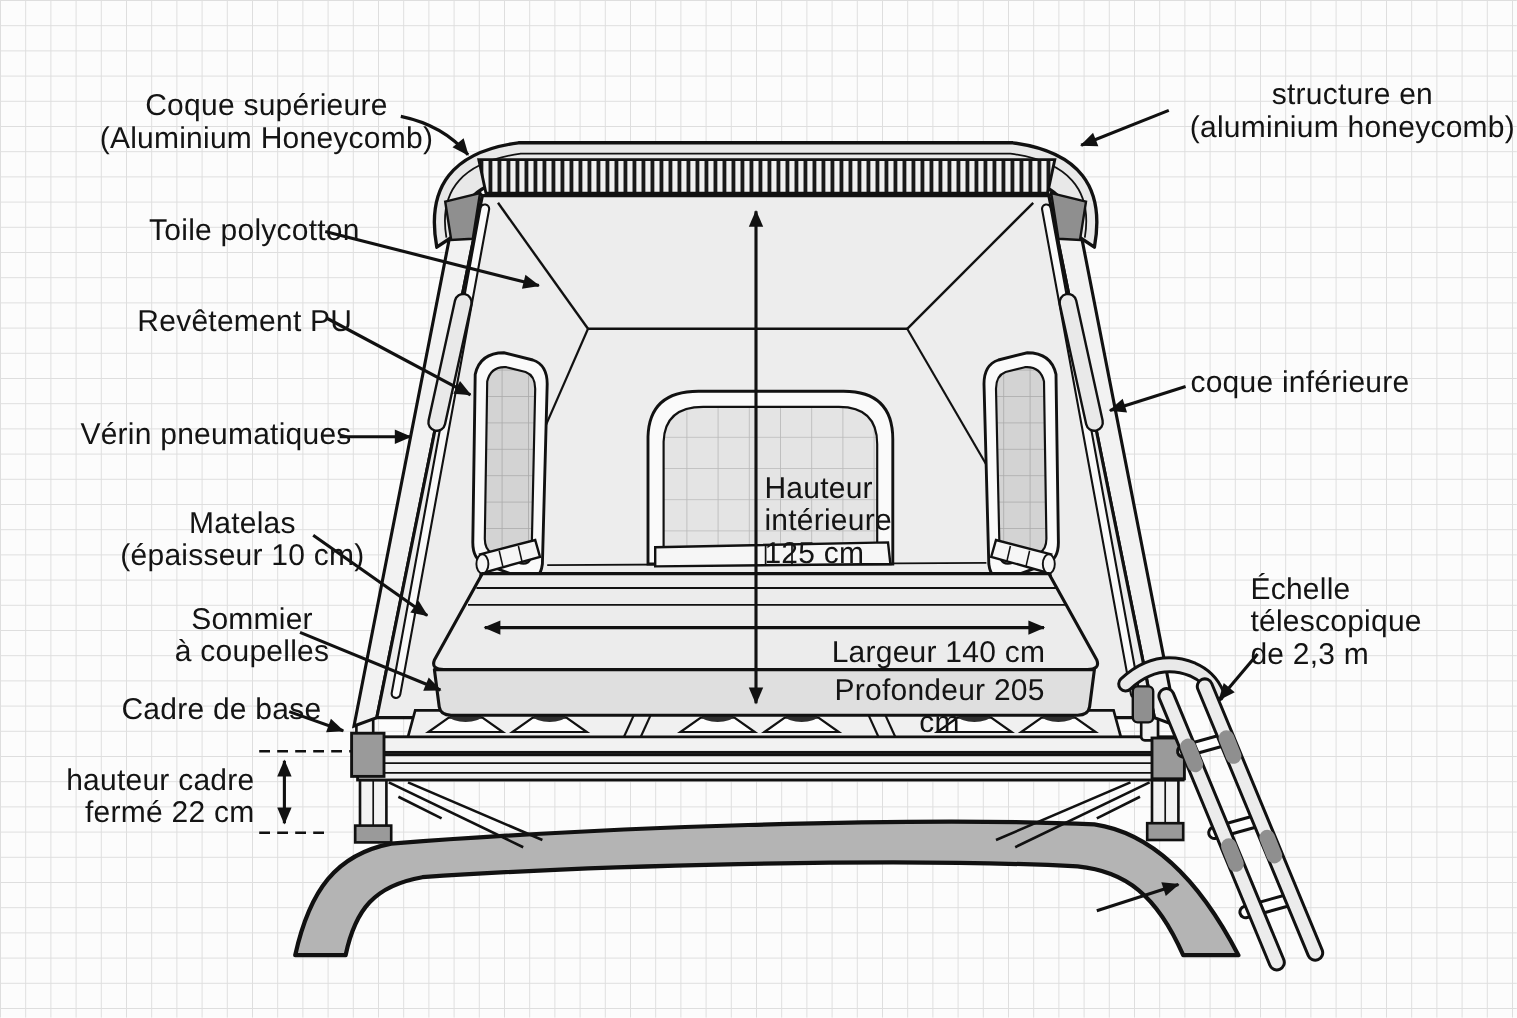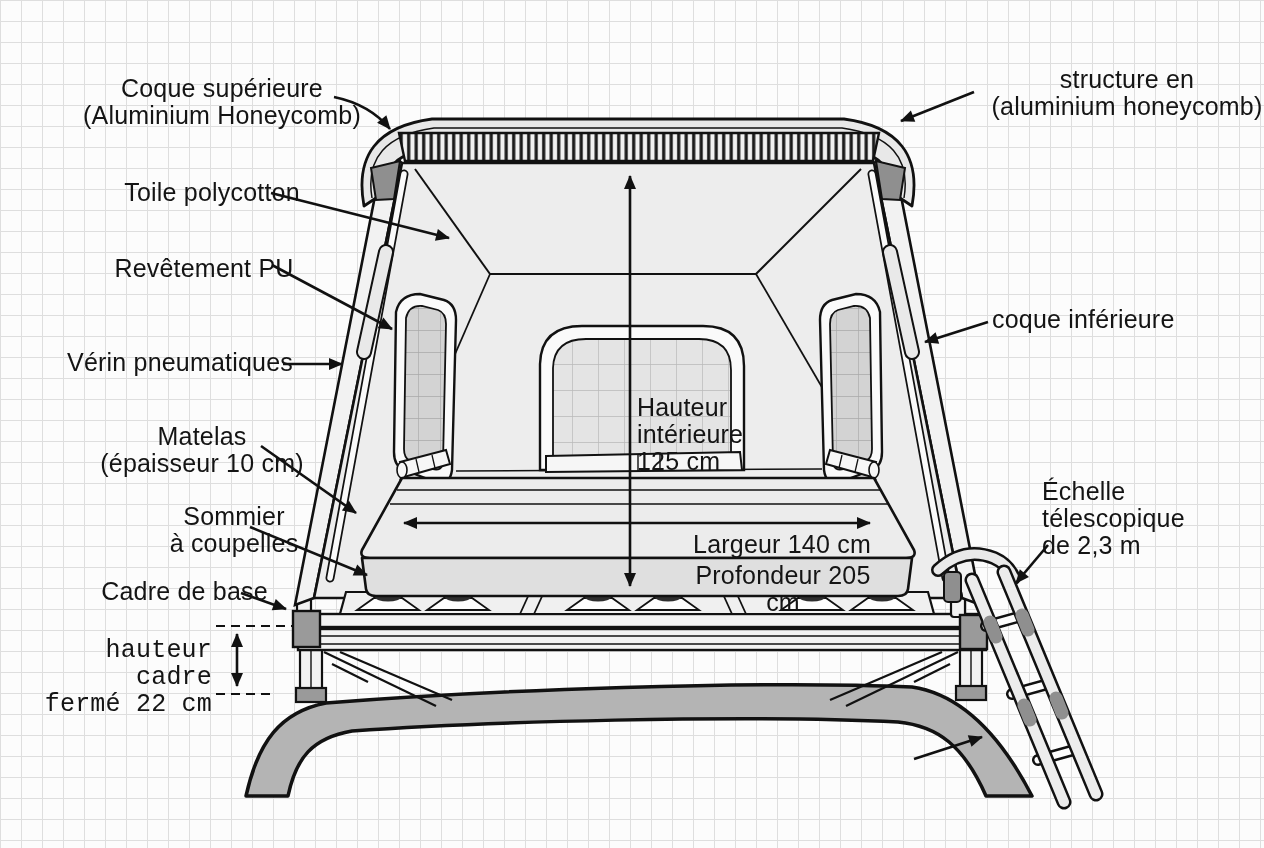--- a/index.html
+++ b/index.html
@@ -18,30 +18,30 @@
   #drawing{position:absolute;inset:0;}
   .lbl{
     position:absolute;
     font-size:25px;
     line-height:27px;
     white-space:pre-line;
     letter-spacing:0.2px;
     color:#141414;
   }
   .c{text-align:center;margin-left:32px;}
-  .r{text-align:right;font-family:Liberation Mono, monospace;}
+  .r{text-align:right;}
   .l{text-align:left;}
   
   .p-coque-sup{left:50px;top:75px;width:280px;}
   .p-structure{left:958px;top:66px;width:274px;}
   .p-toile{left:70px;top:179px;width:220px;}
   .p-revet{left:62px;top:255px;width:220px;}
   .p-verin{left:23px;top:349px;width:250px;}
   .p-matelas{left:55px;top:423px;width:230px;}
-  .p-sommier{left:92px;top:503px;width:220px;}
+  .p-sommier{left:68px;top:503px;width:220px;}
   .p-cadre{left:45px;top:578px;width:215px;}
   .p-hcadre{left:18px;top:637px;width:194px;}
   .p-coqueinf{left:992px;top:306px;width:210px;}
   .p-echelle{left:1042px;top:478px;width:160px;}
   .p-vehicule{left:762px;top:741px;width:178px;}
   .p-hint{left:637px;top:354px;width:150px;margin-top:40px;}
   .p-largeur{left:660px;top:531px;width:180px;}
   .p-prof{left:648px;top:562px;width:206px;}
 </style>
 </head>

